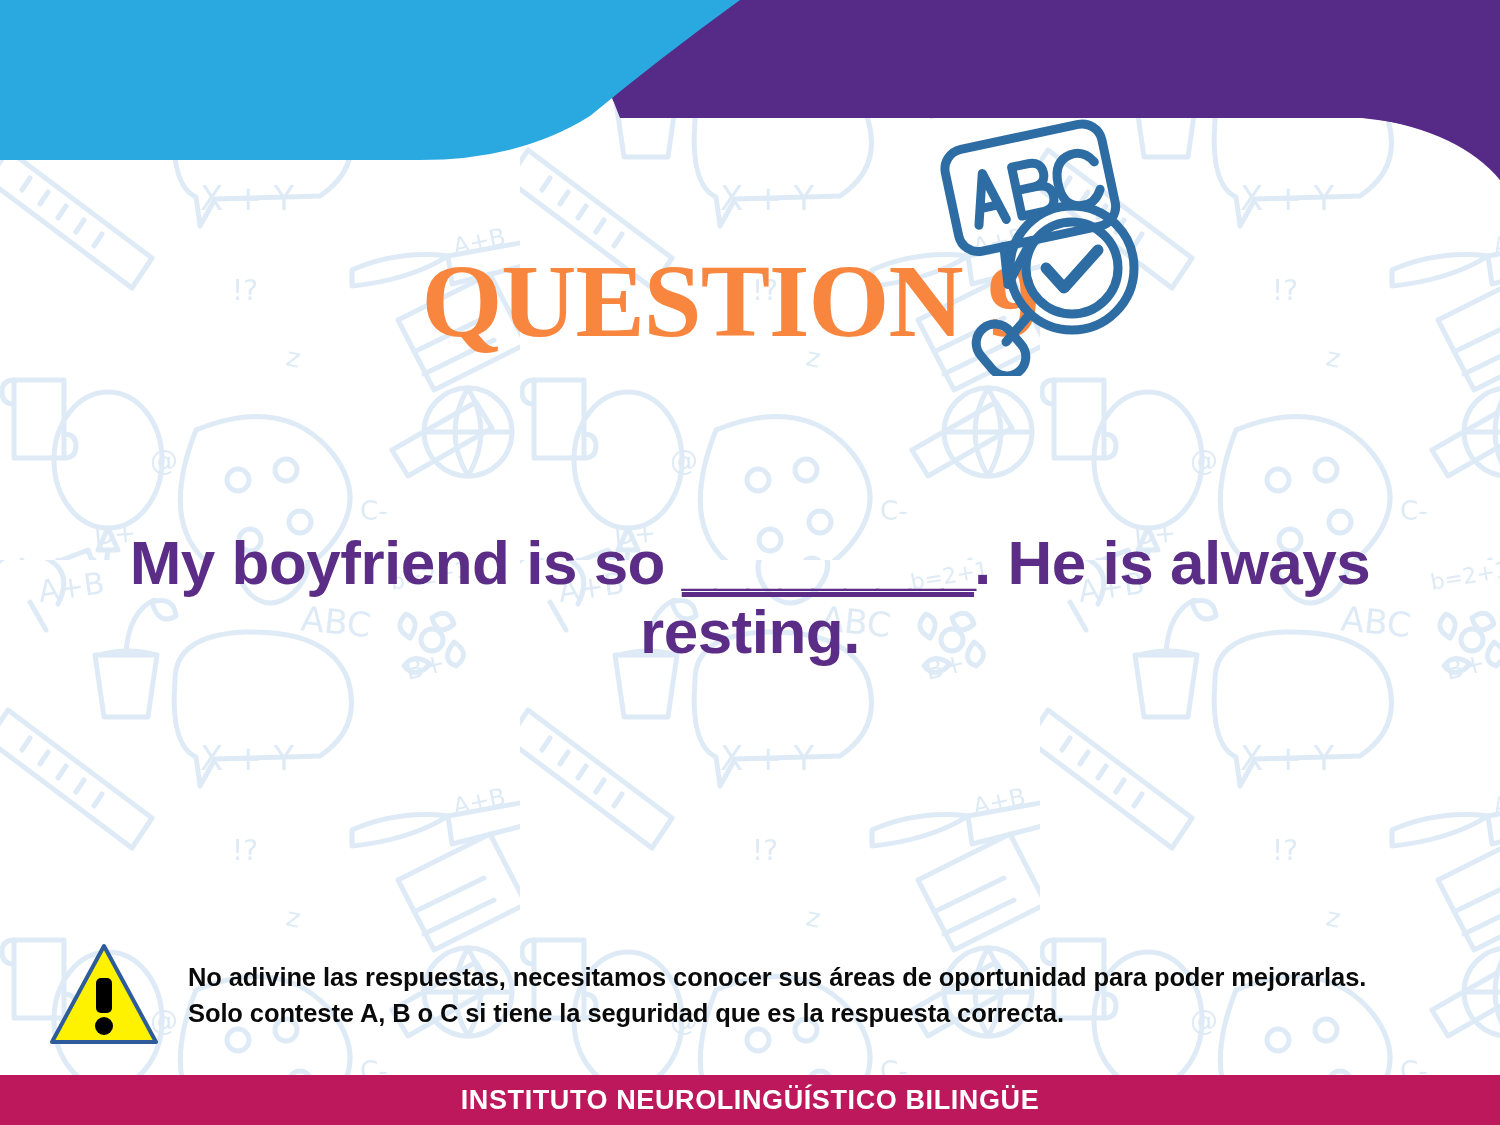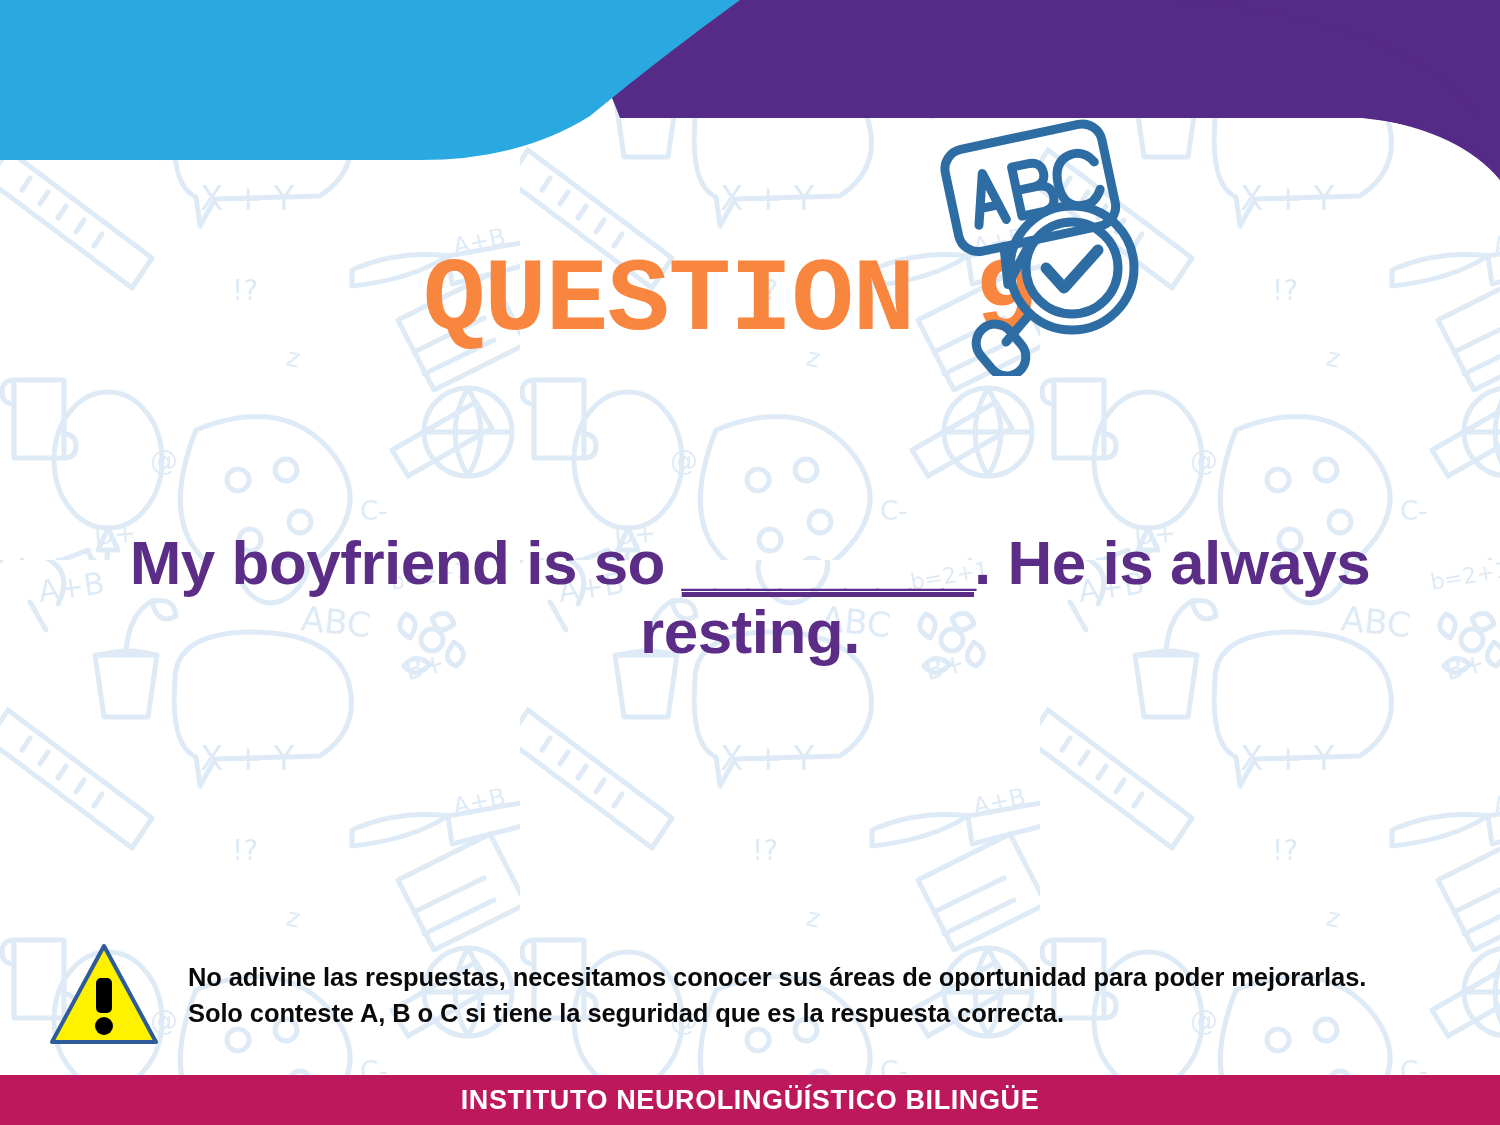--- a/index.html
+++ b/index.html
@@ -39,21 +39,21 @@
     left:0; top:236px;
     width:1500px;
     height:130px;
     z-index:6;
     display:flex;
     align-items:center;
     justify-content:center;
     gap:0px;
   }
   #page-title {
-    font-family:Liberation Mono, monospace;
+    font-family:Liberation Serif, serif;
     font-size:104px;
     font-weight:bold;
     color:#F9863F;
     letter-spacing:-1px;
     line-height:1;
     white-space:nowrap;
     transform:translateX(-20px);
   }
   #abc-magnifier-icon {
     position:absolute;

